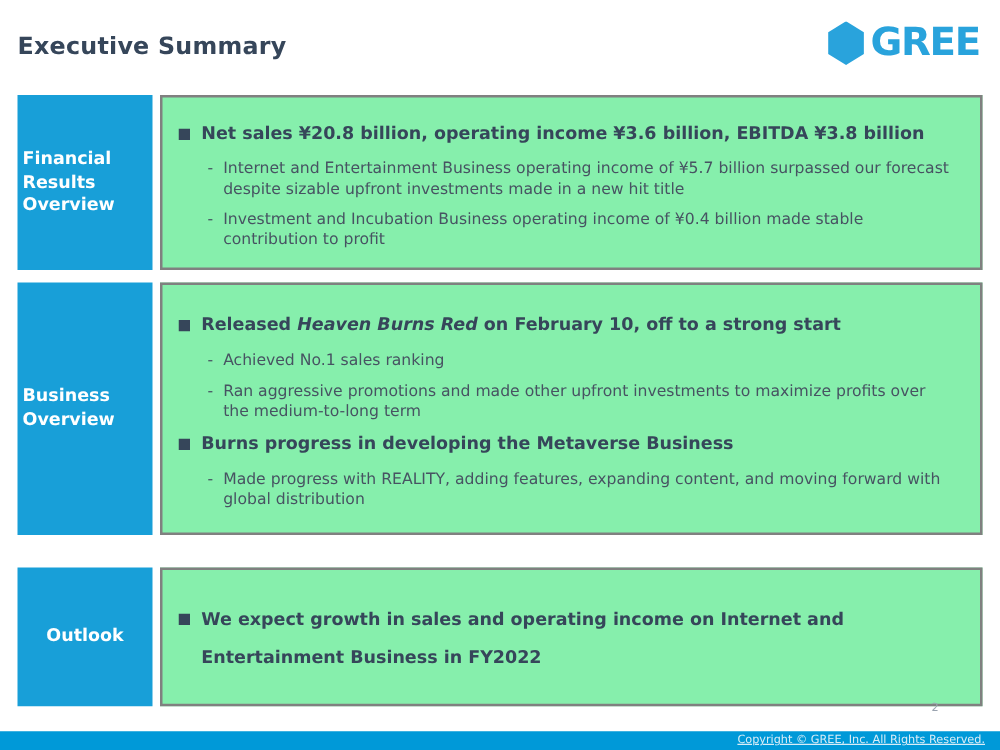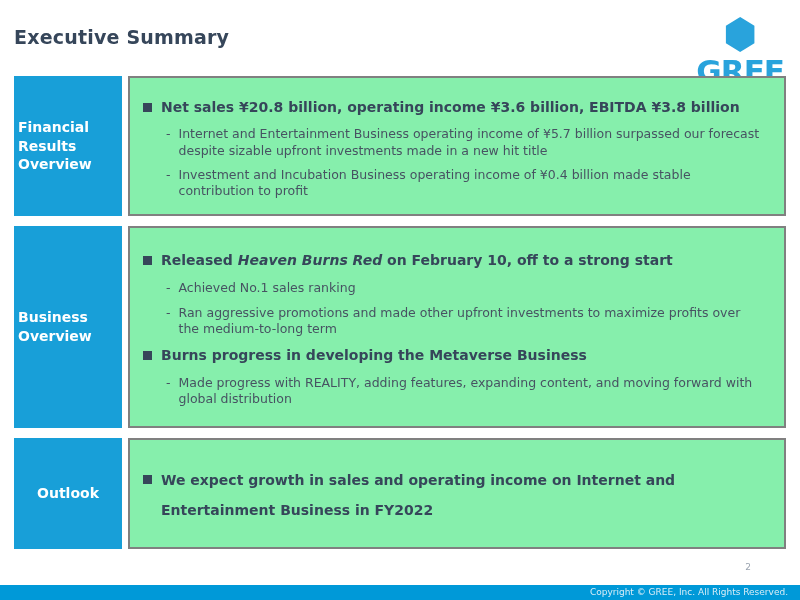--- a/index.html
+++ b/index.html
@@ -21,38 +21,38 @@
   .slide-header{
     position:absolute;top:0;left:0;right:0;height:62px;
   }
   .slide-title{
     position:absolute;left:14px;top:26px;
     font-size:19px;font-weight:bold;color:var(--text-dark);
     letter-spacing:.2px;
   }
   .logo{
     position:absolute;right:16px;top:17px;
-    display:flex;align-items:center;gap:4px;flex-direction:column;
+    display:flex;align-items:center;gap:4px;
   }
   .logo-hex{
     width:31px;height:35px;background:var(--logo-blue);
     clip-path:polygon(50% 0%,96% 25%,96% 75%,50% 100%,4% 75%,4% 25%);
   }
   .logo-text{
     font-size:31px;font-weight:bold;color:var(--logo-blue);
     letter-spacing:-1px;line-height:1;
   }
   .sections{
     position:absolute;left:14px;right:14px;top:76px;
     display:flex;flex-direction:column;
   }
   .section-row{display:flex;gap:6px;}
   .section-row:nth-child(1){height:140px;}
   .section-row:nth-child(2){height:202px;margin-top:10px;}
-  .section-row:nth-child(3){height:111px;margin-top:10px;}
+  .section-row:nth-child(3){height:111px;margin-top:26px;}
   .section-label{
     width:108px;flex:0 0 108px;
     background:var(--accent-blue);
     color:#ffffff;font-weight:bold;font-size:14px;line-height:1.35;
     display:flex;align-items:center;justify-content:center;
     padding:4px;
   }
   .section-content{
     flex:1;background:#86efac;
     border:2px solid var(--box-border);
@@ -84,21 +84,21 @@
     position:absolute;right:49px;bottom:28px;
     font-size:9px;color:#9aa3af;
   }
   .footer-bar{
     position:absolute;left:0;right:0;bottom:0;height:15px;
     background:var(--footer-bar);
     display:flex;align-items:center;justify-content:flex-end;
     padding-right:12px;
   }
   .copyright{
-    font-size:9px;color:#d8edf7;line-height:1;
+    font-size:9px;color:#d8edf7;line-height:1;text-decoration:underline;
   }
 </style>
 </head>
 <body>
 
 <div class="slide-header">
   <div class="slide-title">Executive Summary</div>
   <div class="logo">
     <span class="logo-hex"></span>
     <span class="logo-text">GREE</span>

